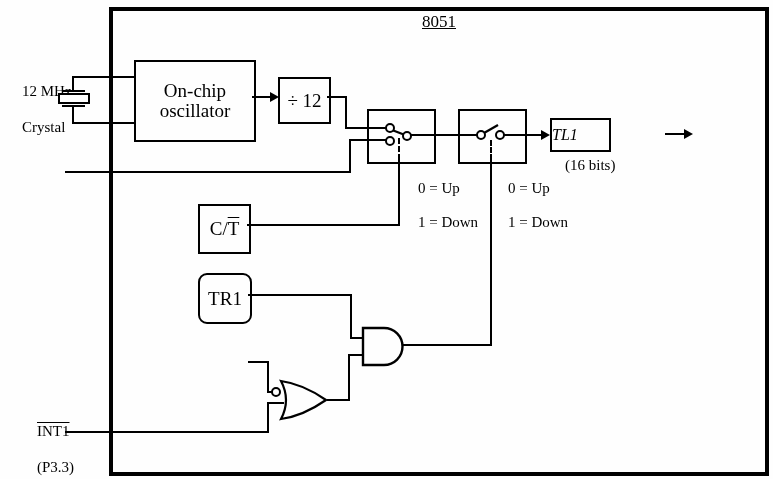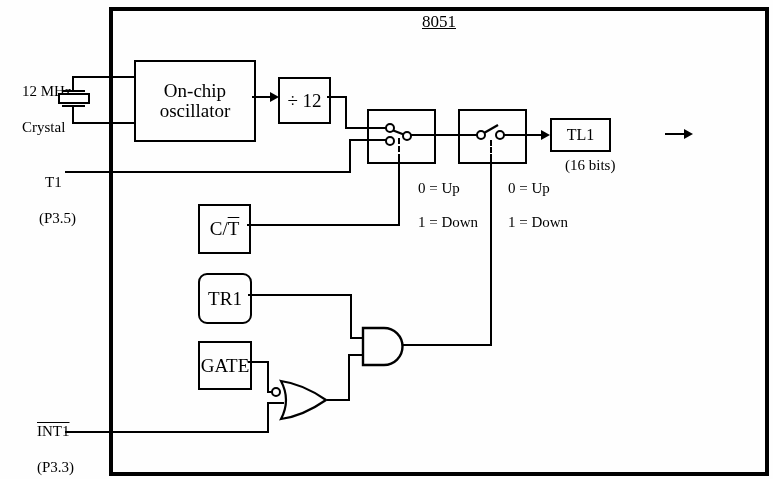--- a/index.html
+++ b/index.html
@@ -12,41 +12,38 @@
   .bx{
     position:absolute; border:2px solid #000; background:transparent;
     display:flex; flex-direction:column; align-items:center; justify-content:center;
     text-align:center; font-size:19px; line-height:20px;
   }
   .outer{position:absolute; border:4px solid #000;}
   .tx{position:absolute; font-size:15px; line-height:18px; white-space:pre;}
   .ov{text-decoration:overline;}
   .cells{position:absolute; display:flex;}
   .cell{
-    border:2px solid #000; display:flex; align-items:center; justify-content:center;
+    border:2px solid #000; display:flex; align-items:center; 
     font-size:16px;
+    font-style:italic;
   }
   .cell+.cell{border-left:none;}
   svg.overlay{position:absolute; left:0; top:0; pointer-events:none;}
 </style>
 </head>
 <body>
 
 <div class="canvas">
 
   <div class="outer" style="left:109px; top:7px; width:652px; height:461px;"></div>
   <div class="tx" style="left:409px; top:13px; width:60px; text-align:center; font-size:17px;text-decoration:underline;">8051</div>
 
   <div class="tx" style="left:7px; top:64px;">
     <span>12 MHz</span><br>
     <span>Crystal</span>
-  </div>
-  <div class="tx" style="left:24px; top:155px; text-align:center; width:44px;">
-    <span>T1</span><br>
-    <span>(P3.5)</span>
   </div>
   <div class="tx" style="left:22px; top:404px; text-align:center; width:46px;">
     <span class="ov">INT1</span><br>
     <span>(P3.3)</span>
   </div>
 
   <div class="wire" style="left:72px; top:76px; width:62px; height:2px;"></div>
   <div class="wire" style="left:72px; top:122px; width:62px; height:2px;"></div>
   <div class="wire" style="left:72px; top:76px; width:2px; height:16px;"></div>
   <div class="wire" style="left:72px; top:106px; width:2px; height:18px;"></div>
@@ -61,23 +58,20 @@
   <div class="bx" style="left:278px; top:77px; width:49px; height:43px;">
     <span>÷ 12</span>
   </div>
   <div class="bx" style="left:367px; top:109px; width:65px; height:51px;"></div>
   <div class="bx" style="left:458px; top:109px; width:65px; height:51px;"></div>
   <div class="bx" style="left:198px; top:204px; width:49px; height:46px;text-align:right;">
     <span><span>C/</span><span class="ov">T</span></span>
   </div>
   <div class="bx" style="left:198px; top:273px; width:50px; height:47px;border-radius:9px;">
     <span>TR1</span>
-  </div>
-  <div class="bx" style="left:198px; top:341px; width:50px; height:45px;">
-    <span>GATE</span>
   </div>
 
   <div class="cells" style="left:550px; top:118px; height:34px;">
     <div class="cell" style="width:57px;">
       <span>TL1</span>
     </div>
   </div>
   <div class="tx" style="left:565px; top:156px; width:85px; text-align:left;">(16 bits)</div>
 
 

